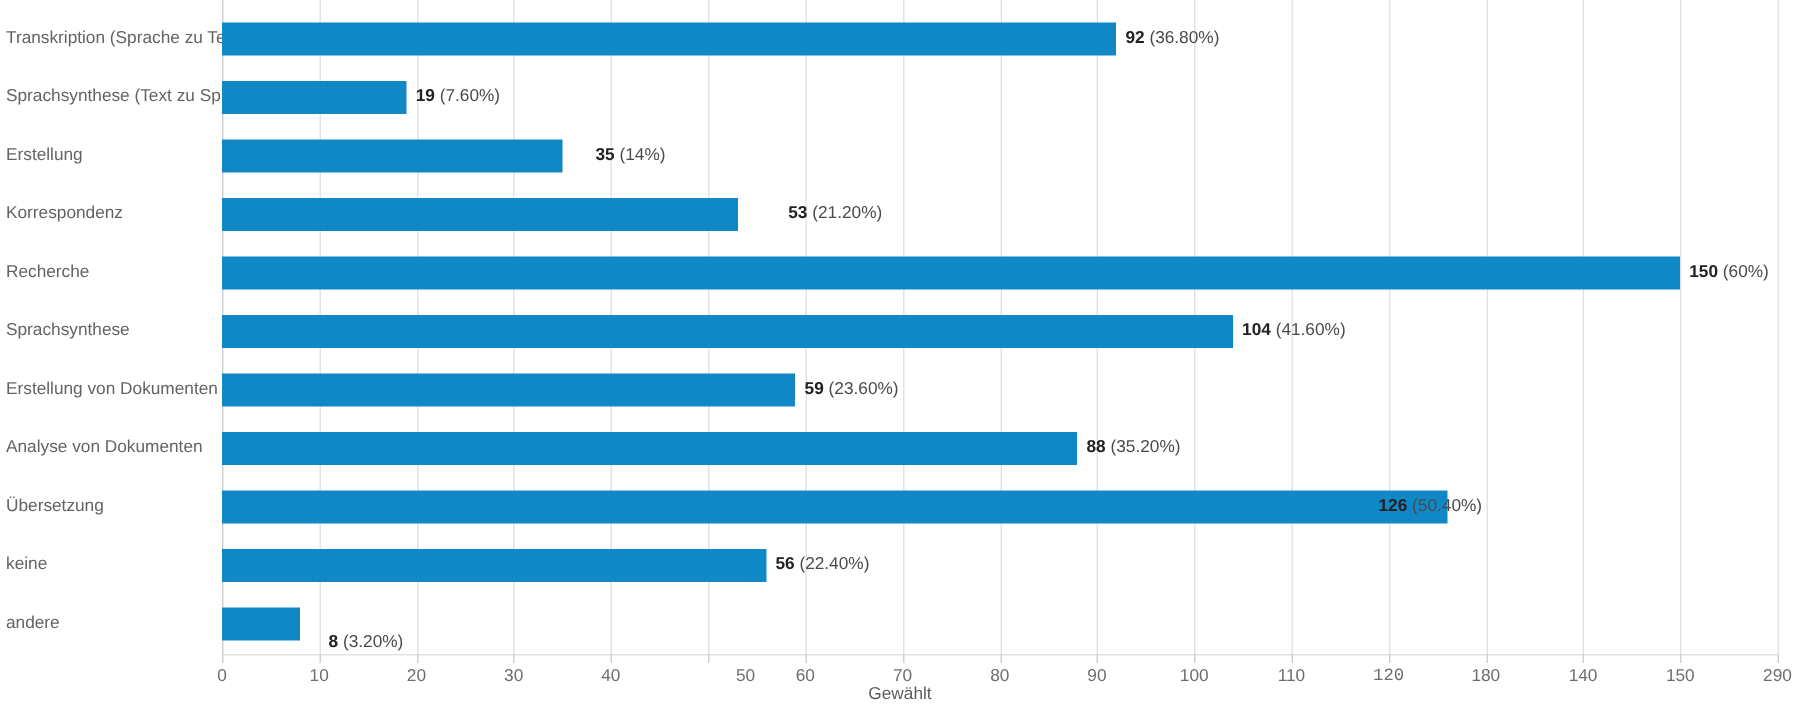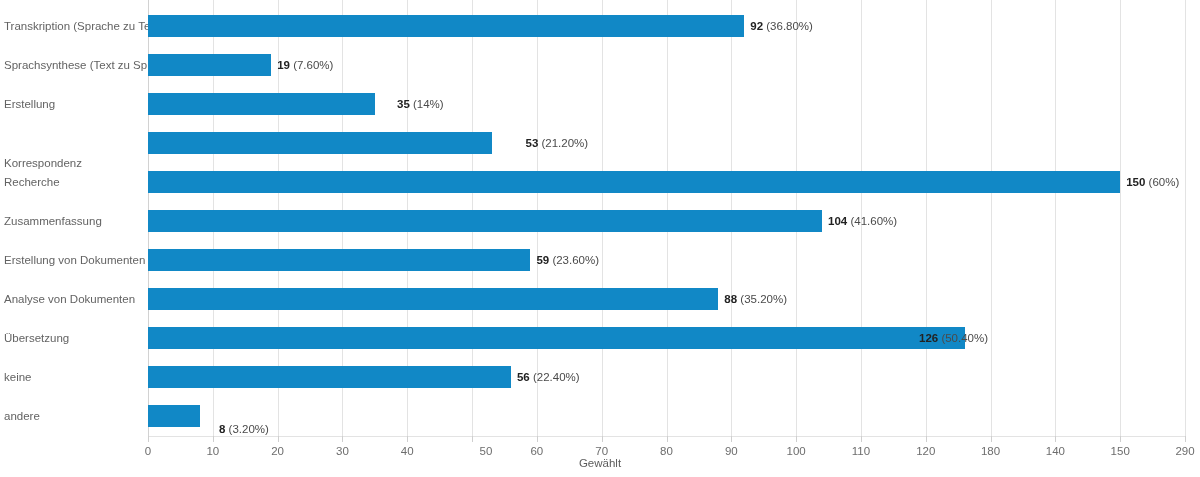--- a/index.html
+++ b/index.html
@@ -136,51 +136,51 @@
       <div class="tick-label" style="left: 148px;">0</div>
       <div class="tick-mark" style="left: 212.812px;"></div>
       <div class="tick-label" style="left: 212.812px;">10</div>
       <div class="tick-mark" style="left: 277.625px;"></div>
       <div class="tick-label" style="left: 277.625px;">20</div>
       <div class="tick-mark" style="left: 342.438px;"></div>
       <div class="tick-label" style="left: 342.438px;">30</div>
       <div class="tick-mark" style="left: 407.25px;"></div>
       <div class="tick-label" style="left: 407.25px;">40</div>
       <div class="tick-mark" style="left: 472.062px;"></div>
-      <div class="tick-label" style="left: 486px;">50</div>
+      <div class="tick-label" style="left: 497px;">50</div>
       <div class="tick-mark" style="left: 536.875px;"></div>
       <div class="tick-label" style="left: 536.875px;">60</div>
       <div class="tick-mark" style="left: 601.688px;"></div>
       <div class="tick-label" style="left: 601.688px;">70</div>
       <div class="tick-mark" style="left: 666.5px;"></div>
       <div class="tick-label" style="left: 666.5px;">80</div>
       <div class="tick-mark" style="left: 731.312px;"></div>
       <div class="tick-label" style="left: 731.312px;">90</div>
       <div class="tick-mark" style="left: 796.125px;"></div>
       <div class="tick-label" style="left: 796.125px;">100</div>
       <div class="tick-mark" style="left: 860.938px;"></div>
       <div class="tick-label" style="left: 860.938px;">110</div>
       <div class="tick-mark" style="left: 925.75px;"></div>
-      <div class="tick-label" style="left: 925.75px;">120</div>
+      <div class="tick-label" style="left: 925.75px; font-family: Liberation Mono, monospace;">120</div>
       <div class="tick-mark" style="left: 990.562px;"></div>
       <div class="tick-label" style="left: 990.562px;">180</div>
       <div class="tick-mark" style="left: 1055.38px;"></div>
       <div class="tick-label" style="left: 1055.38px;">140</div>
       <div class="tick-mark" style="left: 1120.19px;"></div>
       <div class="tick-label" style="left: 1120.19px;">150</div>
       <div class="tick-mark" style="left: 1185px;"></div>
       <div class="tick-label" style="left: 1185px;">290</div>
     </div>
   <div id="labels-layer">
       <div class="cat-label" style="top: 26px;">Transkription (Sprache zu Text)</div>
       <div class="cat-label" style="top: 65px;">Sprachsynthese (Text zu Sprache)</div>
       <div class="cat-label" style="top: 104px;">Erstellung</div>
-      <div class="cat-label" style="top: 143px; margin-top: 20px;">Korrespondenz</div>
+      <div class="cat-label" style="top: 143px;">Korrespondenz</div>
       <div class="cat-label" style="top: 182px;">Recherche</div>
-      <div class="cat-label" style="top: 221px;">Zusammenfassung</div>
+      <div class="cat-label" style="top: 221px;">Sprachsynthese</div>
       <div class="cat-label" style="top: 260px;">Erstellung von Dokumenten</div>
       <div class="cat-label" style="top: 299px;">Analyse von Dokumenten</div>
       <div class="cat-label" style="top: 338px;">Übersetzung</div>
       <div class="cat-label" style="top: 377px;">keine</div>
       <div class="cat-label" style="top: 416px;">andere</div>
     </div>
   <div id="bars-layer">
       <div class="bar" title="Transkription (Sprache zu Text): 92" style="left: 148px; top: 26px; width: 596.275px; background: rgb(17, 136, 198);"></div>
       <div class="bar-value" style="left: 750.275px; top: 26px;"><span class="v-num">92</span><span class="v-pct"> (36.80%)</span></div>
       <div class="bar" title="Sprachsynthese (Text zu Sprache): 19" style="left: 148px; top: 65px; width: 123.144px; background: rgb(17, 136, 198);"></div>

